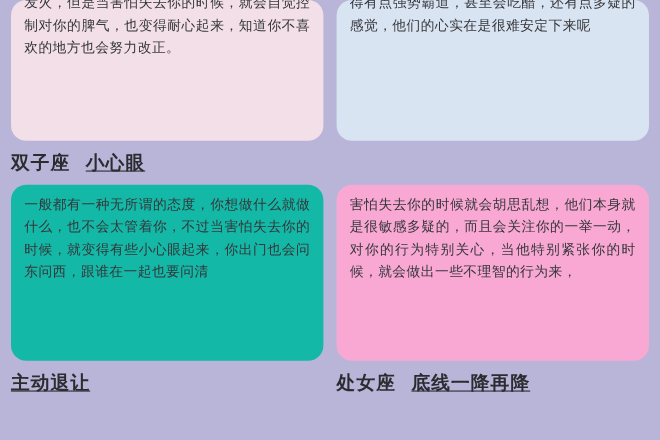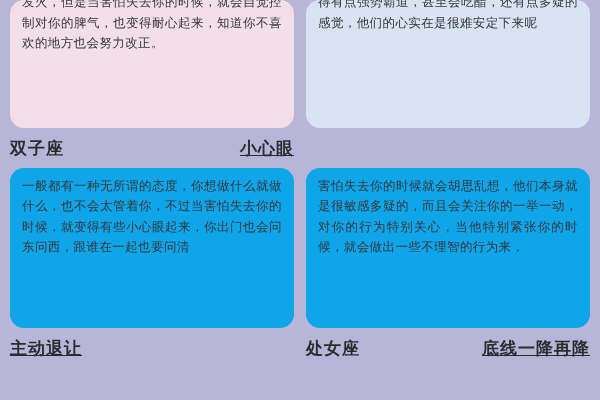--- a/index.html
+++ b/index.html
@@ -33,26 +33,26 @@
     box-sizing: border-box;
     color: #35363a;
     font-size: 12.5px;
     line-height: 1.62;
     text-align: justify;
     text-justify: inter-ideograph;
     letter-spacing: 0.4px;
   }
   .card.pink   { background: #f3dfe8; }
   .card.blue   { background: #d9e4f2; }
-  .card.green  { background: #0ea5e9; }
-  .card.yellow { background: #0ea5e9; }
+  .card.green  { background: #14b8a6; }
+  .card.yellow { background: #f9a8d4; }
   .heading {
     display: flex;
     align-items: baseline;
-    justify-content: space-between;
+    justify-content: flex-start;
     gap: 14px;
     font-size: 17px;
     font-weight: bold;
     color: #2b2c30;
     padding: 9px 0 8px 0;
     letter-spacing: 1px;
     white-space: nowrap;
   }
   .heading .sign { font-weight: bold; }
   .heading .trait { font-weight: bold; text-decoration: underline; }

